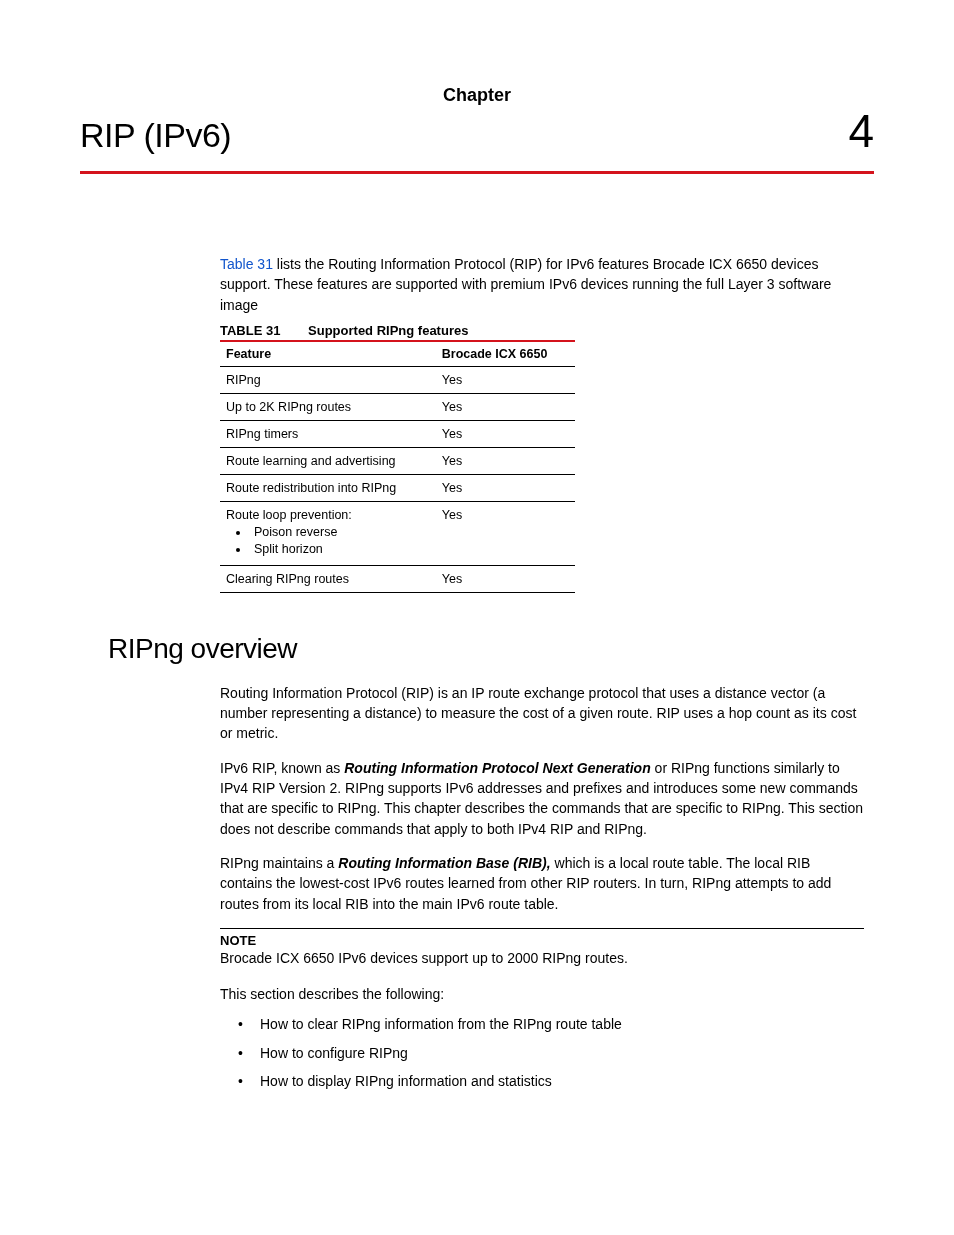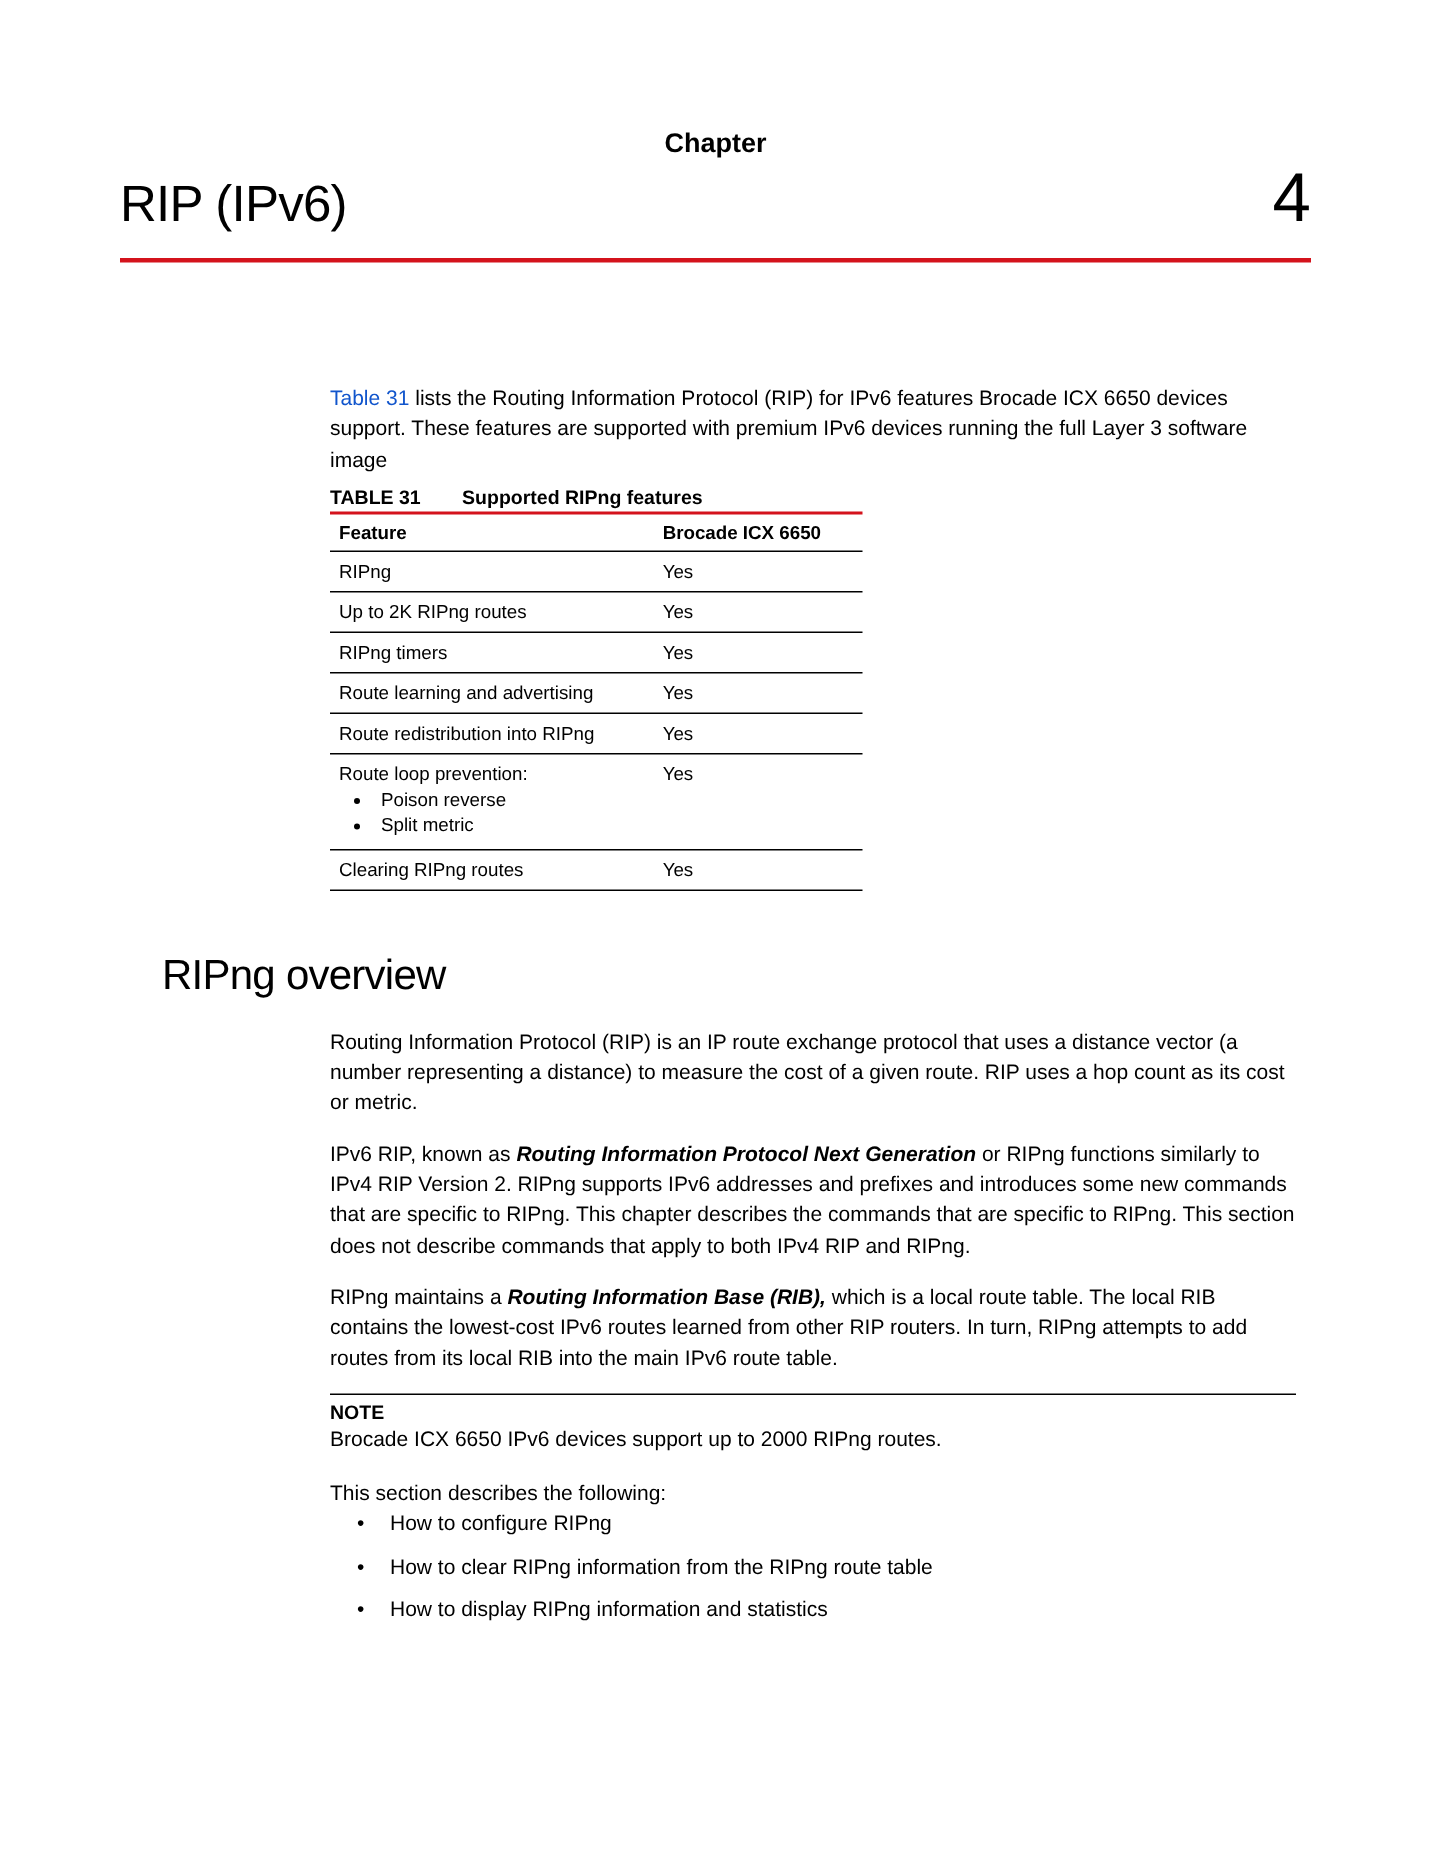--- a/index.html
+++ b/index.html
@@ -121,20 +121,21 @@
       letter-spacing: 0px;
       font-family: Liberation Sans, sans-serif;
     }
     .note-text {
       font-size: 14px;
       line-height: 1.45;
     }
     .list-intro {
       font-size: 14px;
       line-height: 1.45;
+      margin-bottom: 10px;
     }
     ul.bullet-list {
       list-style: none;
       margin-left: 18px;
     }
     ul.bullet-list li {
       font-size: 14px;
       line-height: 1.45;
       margin-bottom: 8px;
       position: relative;
@@ -192,21 +193,21 @@
       </tr>
       <tr>
         <td class="feature-cell">Route redistribution into RIPng</td>
         <td>Yes</td>
       </tr>
       <tr>
         <td class="feature-cell">
           <span>Route loop prevention:</span>
           <ul>
             <li>Poison reverse</li>
-            <li>Split metric</li>
+            <li>Split horizon</li>
           </ul>
         </td>
         <td>Yes</td>
       </tr>
       <tr>
         <td class="feature-cell">Clearing RIPng routes</td>
         <td>Yes</td>
       </tr>
     </tbody>
   </table>
@@ -226,17 +227,17 @@
   </p>
 
   <div class="note-block">
     <div class="note-label">NOTE</div>
     <div class="note-text">Brocade ICX 6650 IPv6 devices support up to 2000 RIPng routes.</div>
   </div>
 
   <p class="list-intro">This section describes the following:</p>
 
   <ul class="bullet-list">
+    <li>How to clear RIPng information from the RIPng route table</li>
     <li>How to configure RIPng</li>
-    <li>How to clear RIPng information from the RIPng route table</li>
     <li>How to display RIPng information and statistics</li>
   </ul>
 </div>
 
 </body></html>

